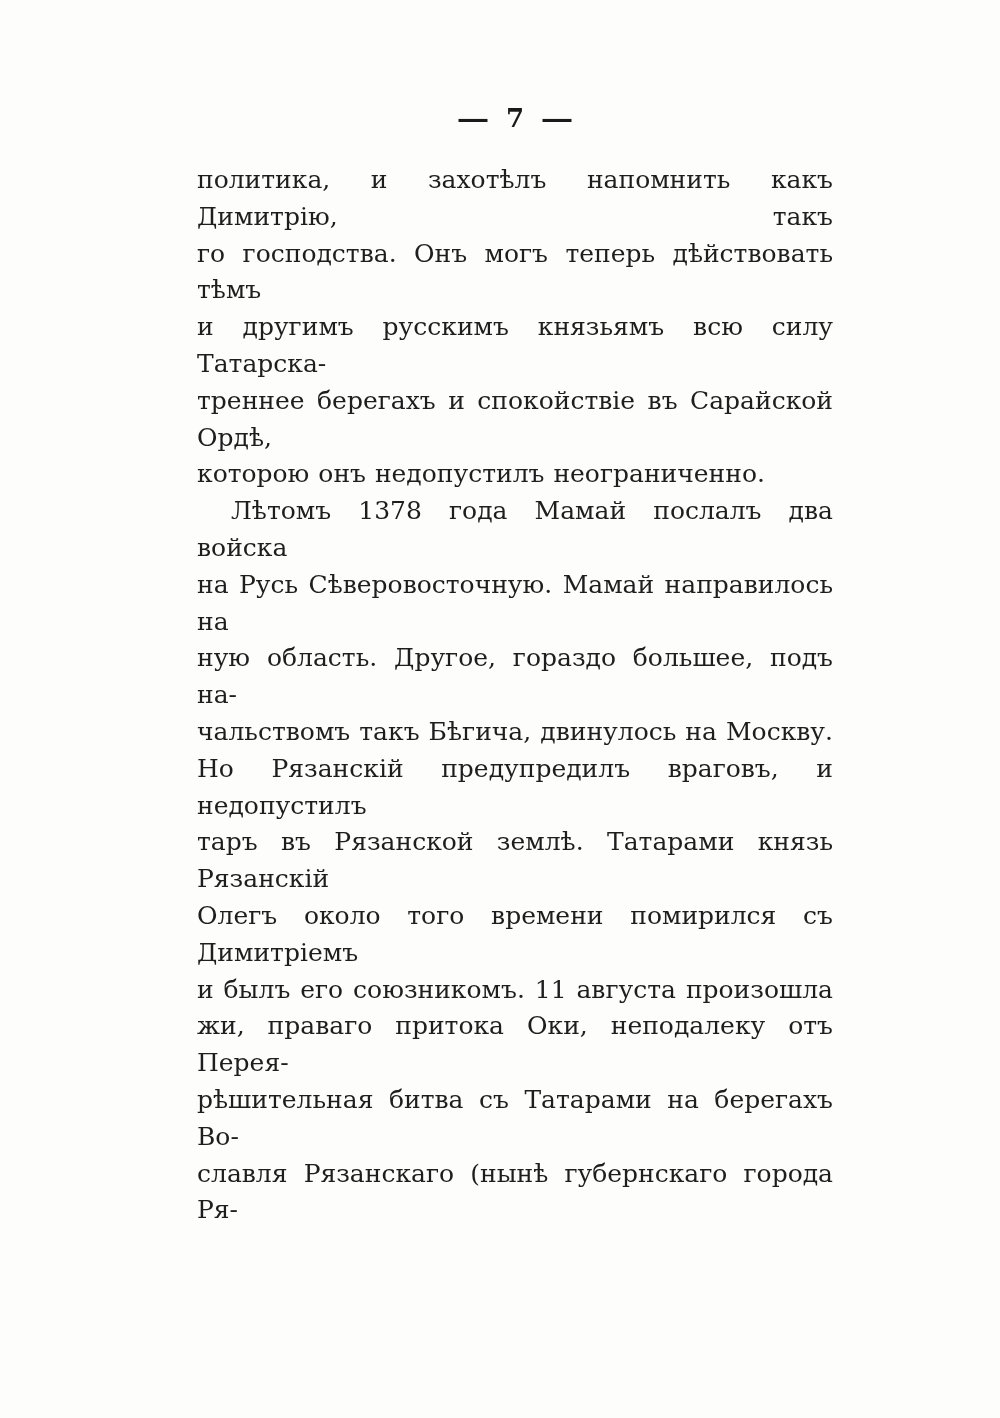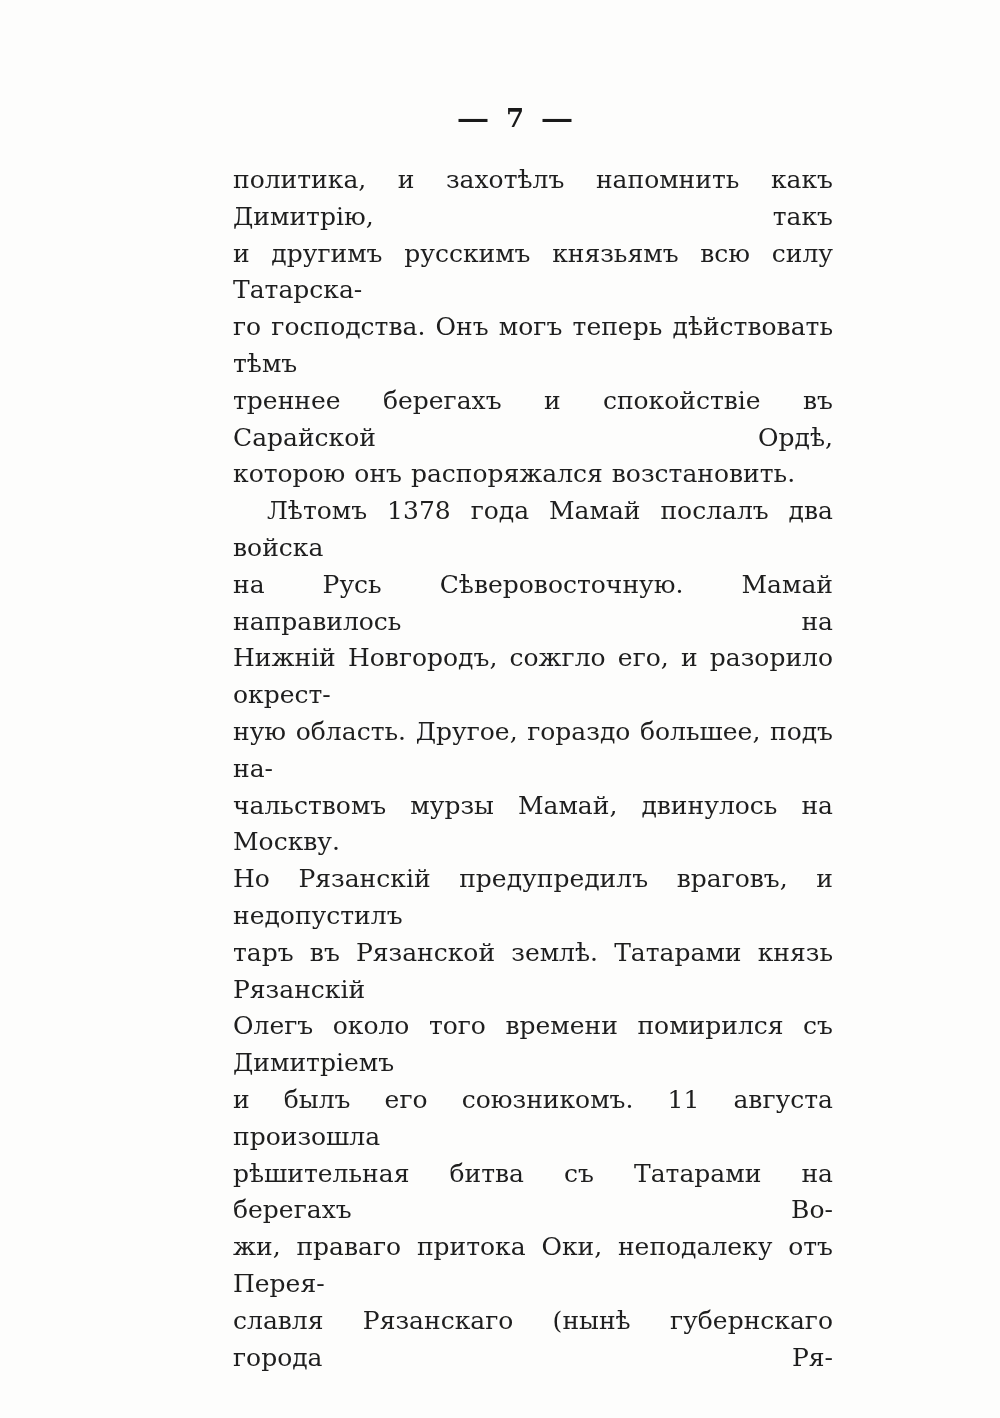--- a/index.html
+++ b/index.html
@@ -44,21 +44,20 @@
     color: #1e1e1e;
   }
   .paragraph {
     margin: 0;
     padding: 0;
   }
   .line {
     text-align: justify;
     text-align-last: justify;
     word-spacing: 1px;
-    margin-left: 36px;
   }
   .line.indent {
     text-indent: 34px;
   }
   .line.end {
     text-align-last: left;
   }
 </style>
 </head>
 <body>
@@ -67,34 +66,33 @@
 
   <div class="page-number">
     <span class="dash">—</span>
     <span class="num">7</span>
     <span class="dash">—</span>
   </div>
 
   <div class="text-block">
       <div class="paragraph">
         <div class="line">политика, и захотѣлъ напомнить какъ Димитрію, такъ</div>
+        <div class="line">го господства. Онъ могъ теперь дѣйствовать тѣмъ</div>
         <div class="line">и другимъ русскимъ князьямъ всю силу Татарска-</div>
-        <div class="line">го господства. Онъ могъ теперь дѣйствовать тѣмъ</div>
         <div class="line">треннее берегахъ и спокойствіе въ Сарайской Ордѣ,</div>
-        <div class="line end">которою онъ распоряжался возстановить.</div>
+        <div class="line end">которою онъ недопустилъ неограниченно.</div>
       </div>
       <div class="paragraph">
         <div class="line indent">Лѣтомъ 1378 года Мамай послалъ два войска</div>
         <div class="line">на Русь Сѣверовосточную. Мамай направилось на</div>
-        <div class="line">Нижній Новгородъ, сожгло его, и разорило окрест-</div>
         <div class="line">ную область. Другое, гораздо большее, подъ на-</div>
-        <div class="line">чальствомъ мурзы Мамай, двинулось на Москву.</div>
+        <div class="line">чальствомъ такъ Бѣгича, двинулось на Москву.</div>
         <div class="line">Но Рязанскій предупредилъ враговъ, и недопустилъ</div>
         <div class="line">таръ въ Рязанской землѣ. Татарами князь Рязанскій</div>
         <div class="line">Олегъ около того времени помирился съ Димитріемъ</div>
         <div class="line">и былъ его союзникомъ. 11 августа произошла</div>
+        <div class="line">жи, праваго притока Оки, неподалеку отъ Перея-</div>
         <div class="line">рѣшительная битва съ Татарами на берегахъ Во-</div>
-        <div class="line">жи, праваго притока Оки, неподалеку отъ Перея-</div>
         <div class="line">славля Рязанскаго (нынѣ губернскаго города Ря-</div>
       </div>
     </div>
 
 </div>
 
 </body></html>

